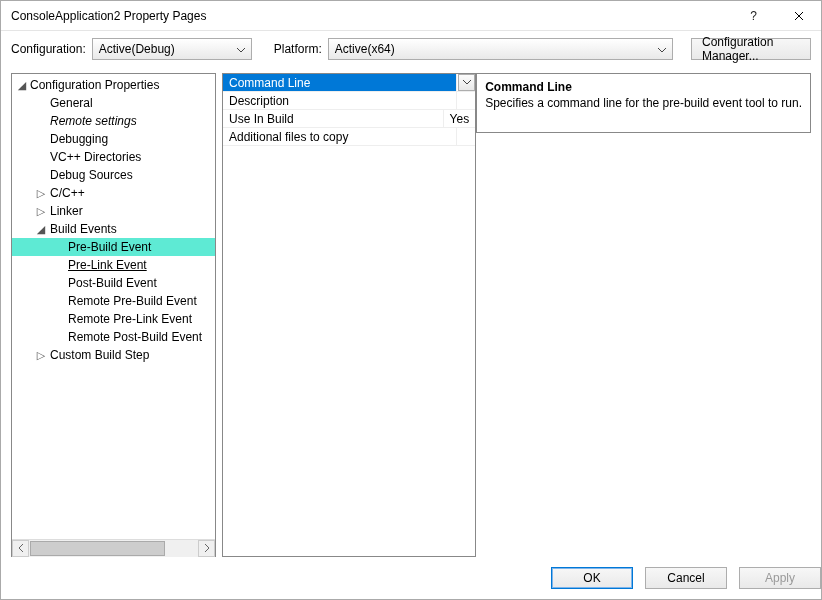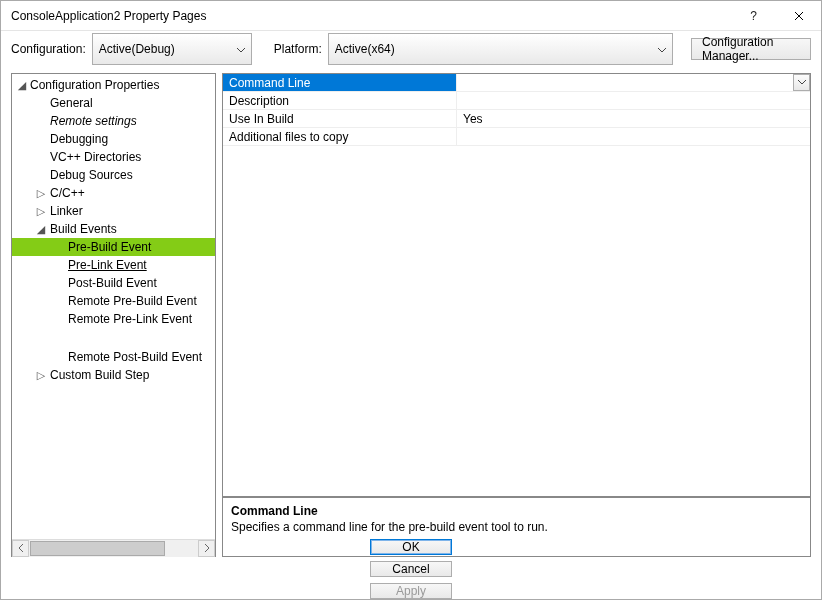--- a/index.html
+++ b/index.html
@@ -3,47 +3,47 @@
 <meta charset="utf-8">
 <style>
   * { box-sizing: border-box; font-family: "Segoe UI", Tahoma, sans-serif; font-size: 12px; }
   html,body { margin:0; padding:0; background:#fff; }
   .window { width:822px; height:600px; border:1px solid #aaa; display:flex; flex-direction:column; background:#fff; }
   .titlebar { height:30px; display:flex; align-items:center; padding:0 0 0 10px; border-bottom:1px solid #e5e5e5; }
   .titlebar .title { flex:1; color:#000; }
   .titlebar .tbtn { width:45px; height:30px; display:flex; align-items:center; justify-content:center; color:#222; }
   .config-row { height:36px; display:flex; align-items:center; gap:6px; padding:0 10px; }
   .config-row label { color:#000; }
-  .combo { position:relative; height:32px; border:1px solid #adadad; background:linear-gradient(#fff,#e9e9e9); display:flex; align-items:center; padding:0 20px 0 6px; }
+  .combo { position:relative; height:22px; border:1px solid #adadad; background:linear-gradient(#fff,#e9e9e9); display:flex; align-items:center; padding:0 20px 0 6px; }
   .combo .caret { position:absolute; right:6px; top:50%; transform:translateY(-50%); }
   .btn { height:22px; border:1px solid #adadad; background:linear-gradient(#f7f7f7,#e9e9e9); padding:0 10px; display:flex; align-items:center; justify-content:center; cursor:default; }
   .btn.primary { border:1px solid #0078d7; box-shadow:inset 0 0 0 1px #7eb4ea; }
   .btn.disabled { color:#9a9a9a; }
   .body { flex:1; display:flex; padding:6px 10px 0 10px; gap:6px; overflow:hidden; }
   .tree-wrap { width:205px; border:1px solid #888; display:flex; flex-direction:column; }
   .tree { flex:1; overflow:hidden; padding:2px 0; }
   .tree-node { height:18px; display:flex; align-items:center; white-space:nowrap; }
   .tree-node .exp { width:12px; text-align:center; color:#555; font-size:11px; display:inline-block; }
-  .tree-node.sel { background:#84cc16;text-align:center; }
+  .tree-node.sel { background:#5eead4;text-align:center; }
   .tree-node .lbl { padding:0 2px; }
   .tree-scroll { height:17px; border-top:1px solid #ddd; background:#f0f0f0; display:flex; align-items:center; }
   .tree-scroll .arrow { width:17px; height:17px; display:flex; align-items:center; justify-content:center; color:#666; background:#f0f0f0; border:1px solid #ccc; }
   .tree-scroll .track { flex:1; height:17px; background:#f0f0f0; position:relative; }
   .tree-scroll .thumb { position:absolute; left:0; top:0; height:15px; margin:1px; width:80%; background:#cdcdcd; border:1px solid #aaa; }
-  .right { flex:1; display:flex; flex-direction:column; gap:0; }
+  .right { flex:1; display:flex; flex-direction:row; gap:0; }
   .grid-wrap { flex:1; border:1px solid #888; overflow:hidden; }
   .grid-row { height:18px; display:flex; align-items:stretch; }
   .grid-k { width:234px; padding:0 6px; display:flex; align-items:center; border-right:1px solid #eee; border-bottom:1px solid #eee; }
   .grid-v { flex:1; padding:0 6px; display:flex; align-items:center; border-bottom:1px solid #eee; position:relative; }
   .grid-row.sel .grid-k { background:#0078d7; color:#fff; }
   .grid-row.sel .grid-v { background:#fff; }
   .dd-btn { position:absolute; right:0; top:0; width:17px; height:17px; border:1px solid #adadad; background:linear-gradient(#fcfcfc,#e8e8e8); display:flex; align-items:center; justify-content:center; }
   .desc-box { height:60px; border:1px solid #888; padding:6px 8px; }
   .desc-box .dt { font-weight:bold; margin-bottom:2px; }
-  .footer { height:42px; display:flex; align-items:center; justify-content:flex-end; gap:6px; padding:0 0;flex-direction:column; }
+  .footer { height:42px; display:flex; align-items:center; justify-content:flex-end; gap:12px; padding:0 0; }
   .footer .btn { width:82px; justify-content:center; }
   svg.caret-down { width:8px; height:5px; }
 </style>
 </head>
 <body>
 
 <div class="window">
 
   <div class="titlebar">
     <span class="title">ConsoleApplication2 Property Pages</span>
@@ -122,21 +122,21 @@
           </div>
           <div class="tree-node" style="padding-left: 54px;">
             <span class="lbl">Post-Build Event</span>
           </div>
           <div class="tree-node" style="padding-left: 54px;">
             <span class="lbl">Remote Pre-Build Event</span>
           </div>
           <div class="tree-node" style="padding-left: 54px;">
             <span class="lbl">Remote Pre-Link Event</span>
           </div>
-          <div class="tree-node" style="padding-left: 54px; margin-top: 20px;">
+          <div class="tree-node" style="padding-left: 54px;">
             <span class="lbl">Remote Post-Build Event</span>
           </div>
           <div class="tree-node" style="padding-left: 36px;">
             <span class="exp" style="margin-left:-14px;width:14px">▷</span>
             <span class="lbl">Custom Build Step</span>
           </div>
         </div>
       <div class="tree-scroll">
         <div class="arrow">
           <svg width="6" height="8">

